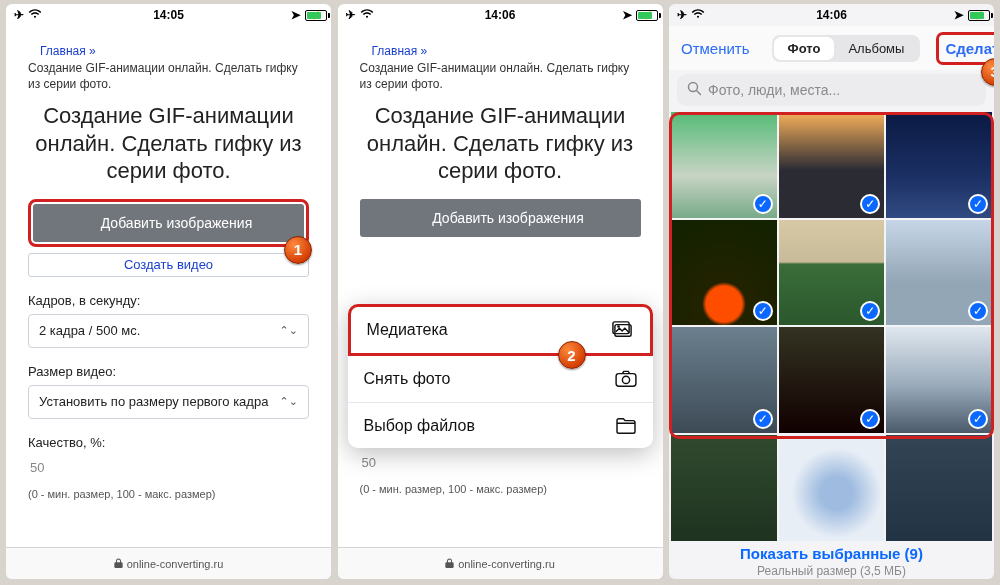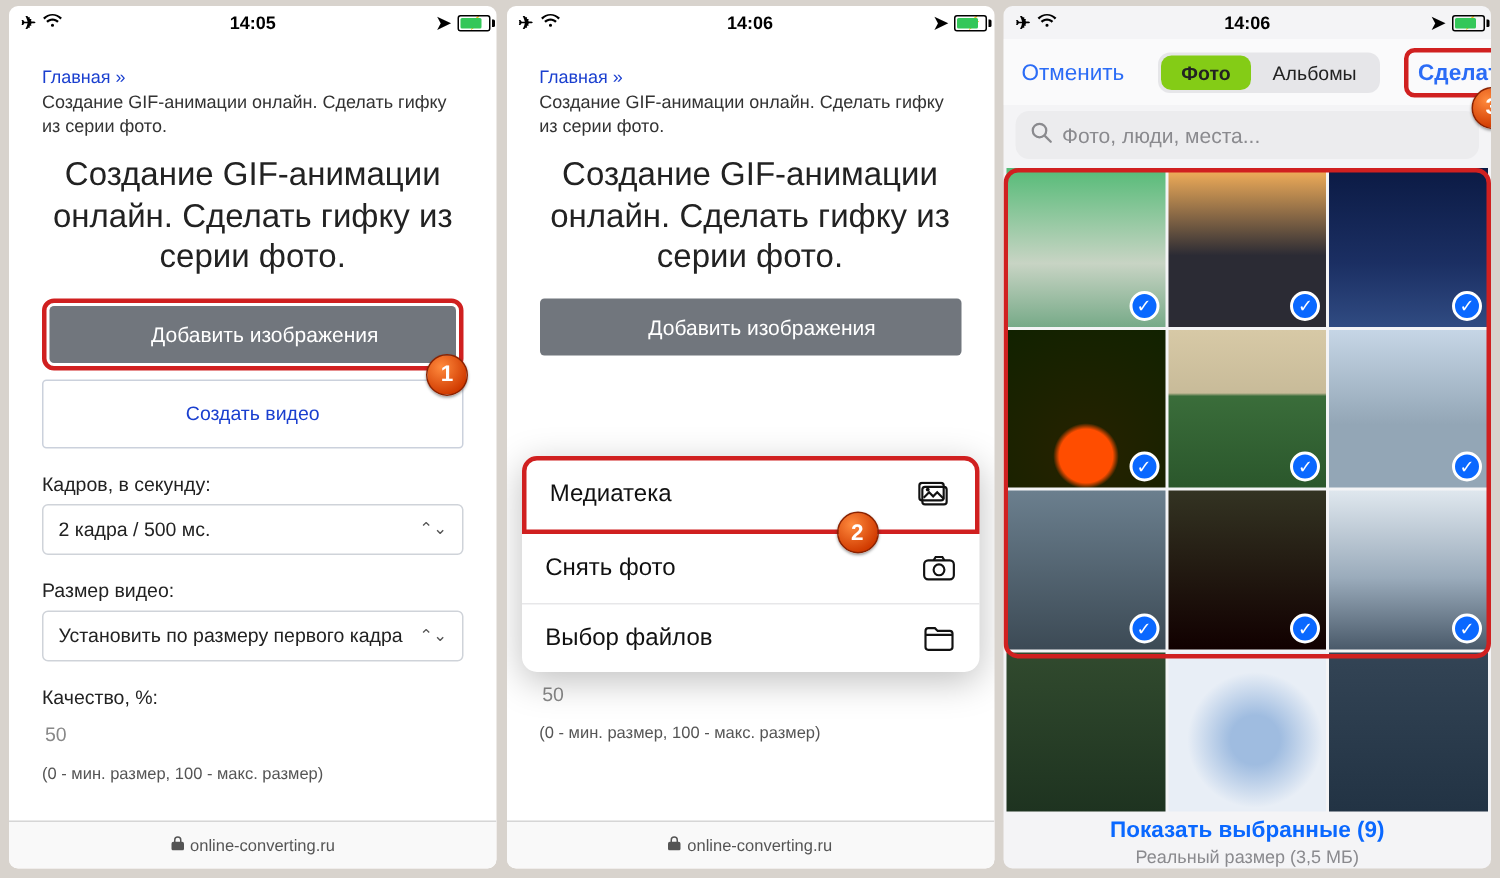--- a/index.html
+++ b/index.html
@@ -26,32 +26,32 @@
   }
   .status .left, .status .right { flex: 1; display: flex; align-items: center; gap: 4px; }
   .status .right { justify-content: flex-end; }
   .status .center { font-weight: 700; }
   .battery { display: inline-flex; align-items: center; }
   .battery-body { width: 22px; height: 11px; border: 1px solid #000; border-radius: 2px; margin-right: 1px; position: relative; }
   .battery-fill { position: absolute; left: 1px; top: 1px; bottom: 1px; width: 70%; background: #34c759; border-radius: 1px; }
   .battery-cap { width: 2px; height: 5px; background: #000; border-radius: 0 1px 1px 0; }
 
   .content { flex: 1; padding: 10px 22px 0 22px; font-size: 13px; color: #222; overflow: hidden; }
-  .breadcrumb { font-size: 12px; color: #1a3fcf; margin: 8px 0 2px; }
+  .breadcrumb { font-size: 12px; color: #1a3fcf; margin: 8px 12px 2px; }
   .breadcrumb .sep { color: #1a3fcf; }
   .bc-sub { font-size: 12px; color: #333; line-height: 1.35; }
   h1.title { font-size: 22px; font-weight: 400; text-align: center; margin: 10px 0 14px; line-height: 1.25; }
 
   .btn-primary {
     width: 100%; height: 38px; background: #71767d; color: #fff;
     border: none; border-radius: 3px; font-size: 14px;
     display: flex; align-items: center; justify-content: center; padding-left: 16px;
   }
   .btn-secondary {
-    width: 100%; height: 46px; background: #fff; color: #1a3fcf;
+    width: 100%; height: 24px; background: #fff; color: #1a3fcf;
     border: 1px solid #cbd1dc; border-radius: 3px; font-size: 13px; margin-top: 6px;
     display: flex; align-items: center; justify-content: center;
   }
   .callout {
     border: 3px solid #d02020; border-radius: 8px; padding: 2px; position: relative;
   }
   .step-badge {
     position: absolute; width: 28px; height: 28px;
     background: radial-gradient(circle at 35% 30%, #ff8a3d, #d03a00 75%);
     border: 1px solid #8a2200; border-radius: 50%;
@@ -94,21 +94,21 @@
     height: 44px; display: flex; align-items: center; justify-content: space-between;
     padding: 0 6px; background: rgba(250,250,252,.85); gap: 16px;
   }
   .picker-header .seg {
     display: flex; align-items: center; gap: 0;
     background: #e6e6e9; border-radius: 8px; padding: 2px;
   }
   .seg .opt {
     padding: 4px 14px; font-size: 13px; color: #222; border-radius: 7px;
   }
-  .seg .opt.active { background: #84cc16; font-weight: 600; }
+  .seg .opt.active { background: #ffffff; font-weight: 600; }
   .hbtn { font-size: 15px; padding: 4px 6px; }
   .hbtn.cancel { color: #2b6cf6; }
   .hbtn.add { color: #2b6cf6; font-weight: 700; }
   .search {
     margin: 4px 8px 6px; height: 32px; background: #ececee; border-radius: 9px;
     display: flex; align-items: center; gap: 6px; padding: 0 10px; color: #8a8a8e; font-size: 14px;
   }
   .grid {
     display: grid; grid-template-columns: repeat(3, 1fr); gap: 2px;
     padding: 0 2px;

